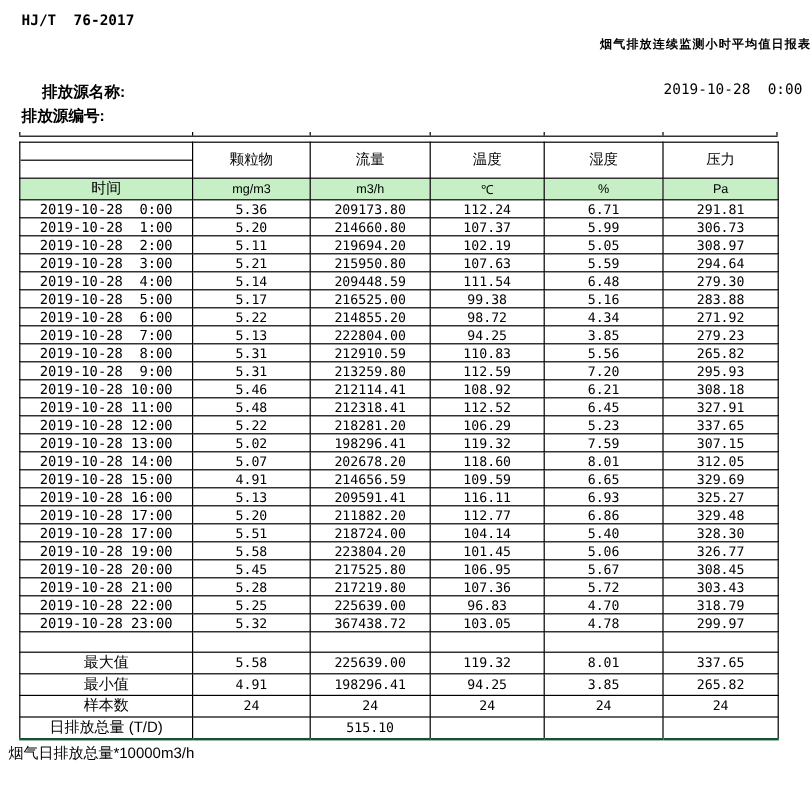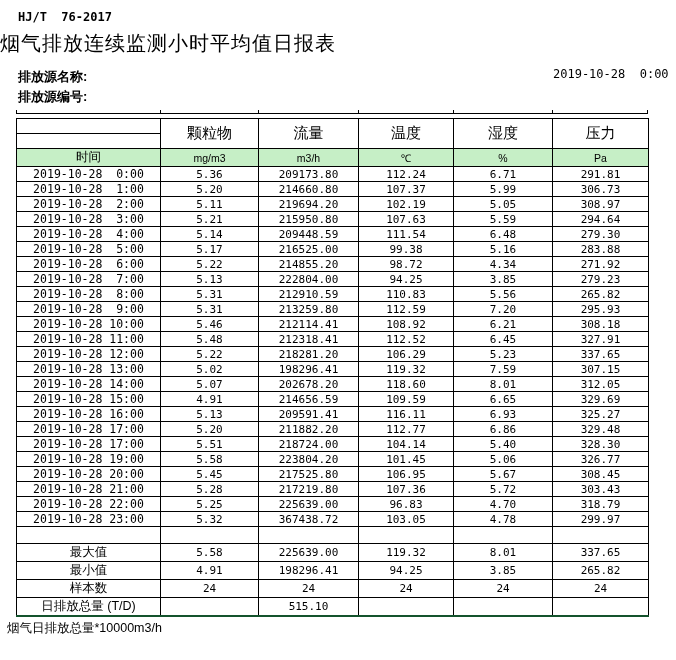--- a/index.html
+++ b/index.html
@@ -5,42 +5,42 @@
   html,body{margin:0;padding:0;}
   body{
     width:676px;height:660px;background:#ffffff;color:#000;
     font-family:"Liberation Sans",sans-serif;position:relative;overflow:hidden;
   }
   .abs{position:absolute;}
   .std-code{
     left:18px;top:10px;font:bold 12px "DejaVu Sans Mono",monospace;white-space:pre;
   }
   .report-title{
-    left:0;right:0;top:30px;text-align:left;
-    font-size:20px;font-weight:normal;letter-spacing:1px;
+    left:0;right:0;top:30px;text-align:right;
+    font-size:10px;font-weight:bold;letter-spacing:1px;
   }
   .src-label{left:18px;font-size:13px;font-weight:bold;}
-  .src-name{top:68px;}
+  .src-name{top:68px;margin-left:17px;}
   .src-code{top:88px;}
   .report-date{
     left:553px;top:67px;font:12px "DejaVu Sans Mono",monospace;white-space:pre;
   }
   
   .top-rule{left:16px;top:110px;width:632px;height:3px;border-bottom:1px solid #000;}
   .top-rule i{position:absolute;top:0;width:1px;height:3px;background:#000;}
   
   table.report{
     position:absolute;left:16px;top:118px;width:632px;
     border-collapse:collapse;table-layout:fixed;
   }
   table.report td, table.report th{
     border:1px solid #000;padding:0;margin:0;overflow:hidden;
     font-weight:normal;text-align:center;vertical-align:middle;
   }
-  tr.r-metrics th{height:28px;font-size:15px;}
+  tr.r-metrics th{height:28px;font-size:12px;}
   th.h-time-blank{padding:0;}
   th.h-time-blank .split-top{height:14px;border-bottom:1px solid #000;}
   th.h-time-blank .split-bottom{height:14px;}
   tr.r-units th{
     height:13px;background:var(--green,#c6efc6);
     font-size:10.5px;font-family:Liberation Sans, sans-serif;
   }
   tr.r-units th.u-time{font-size:12.5px;font-family:"Liberation Sans",sans-serif;}
   td.c-time{
     height:13.9px;font:11.5px "DejaVu Sans Mono",monospace;white-space:pre;

